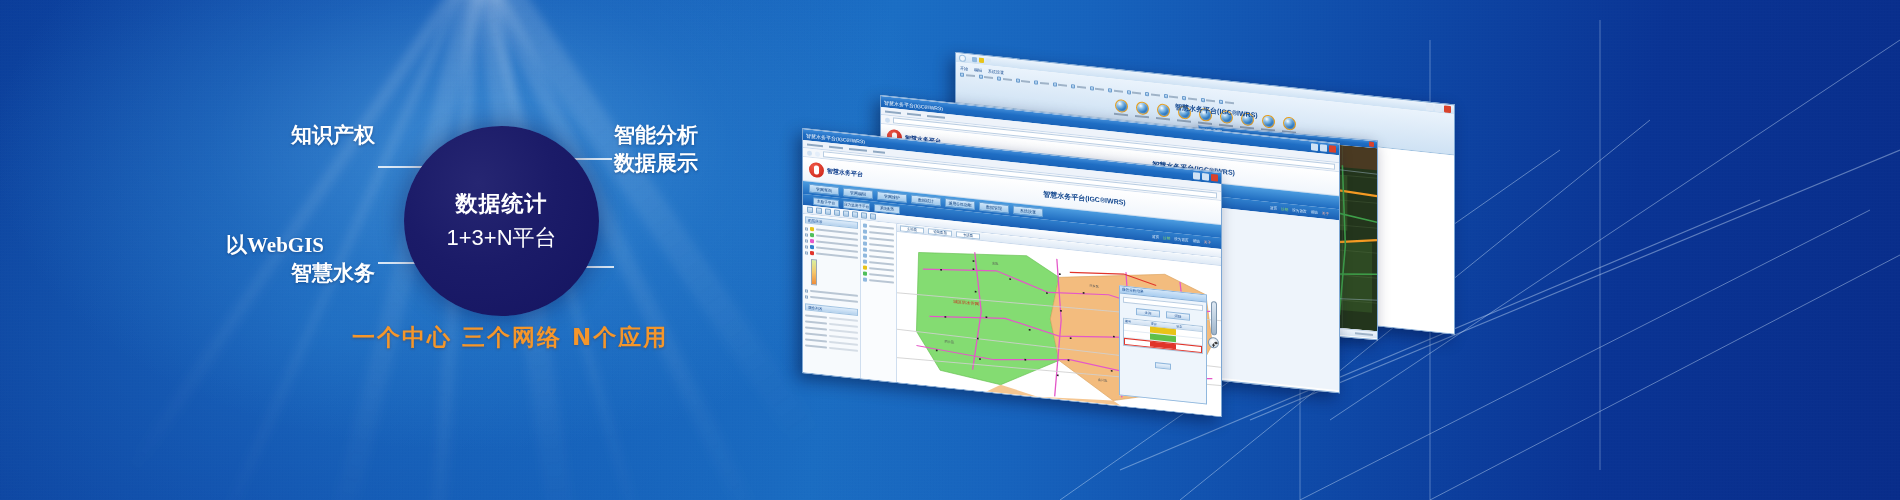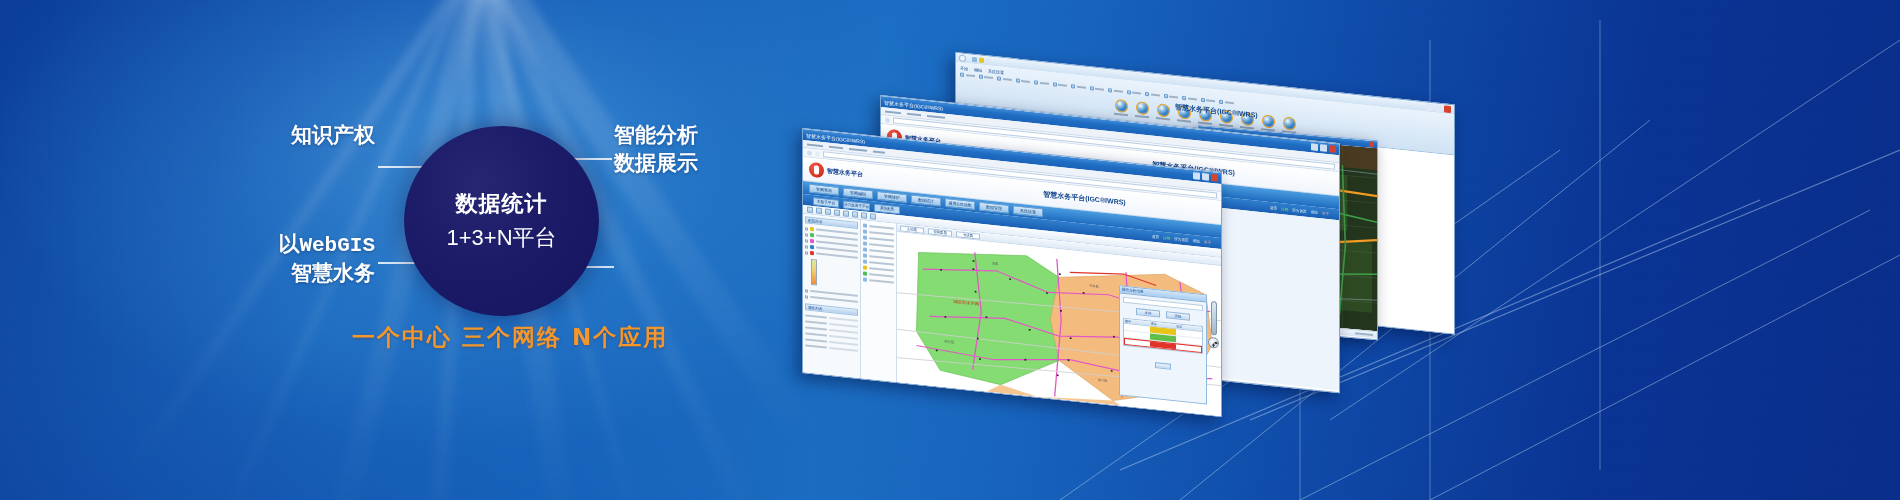--- a/index.html
+++ b/index.html
@@ -58,21 +58,21 @@
             font-family:"Liberation Sans",sans-serif; }
   .ell-l2 sup { font-size:13px; vertical-align:super; }
   .ell-l3 { font-size:22px; font-weight:400; letter-spacing:0px;
             font-family:"Liberation Sans",sans-serif; }
 
   .label { position:absolute; color:#ffffff; line-height:1.32; white-space:nowrap;
            font-family:"DejaVu Sans","Liberation Sans",sans-serif; font-weight:700; font-size:21px;
            text-shadow:0 1px 3px rgba(0,20,60,.35); }
   .label.right { text-align:left; }
   .label.left  { text-align:right; }
-  .label .ascii { font-family:Liberation Mono, monospace; font-weight:600; }
+  .label .ascii { font-family:Liberation Serif, serif; font-weight:600;text-align:center; }
 
   .connector { position:absolute; height:2px; background:rgba(255,255,255,.82); }
 
   #tagline {
     position:absolute; left:352px; top:322px;
     color:#f5962a; font-size:23px; font-weight:700; letter-spacing:2px;
     font-family:"DejaVu Sans","Liberation Sans",sans-serif;
     text-shadow:0 1px 3px rgba(80,30,0,.3);
   }
 

